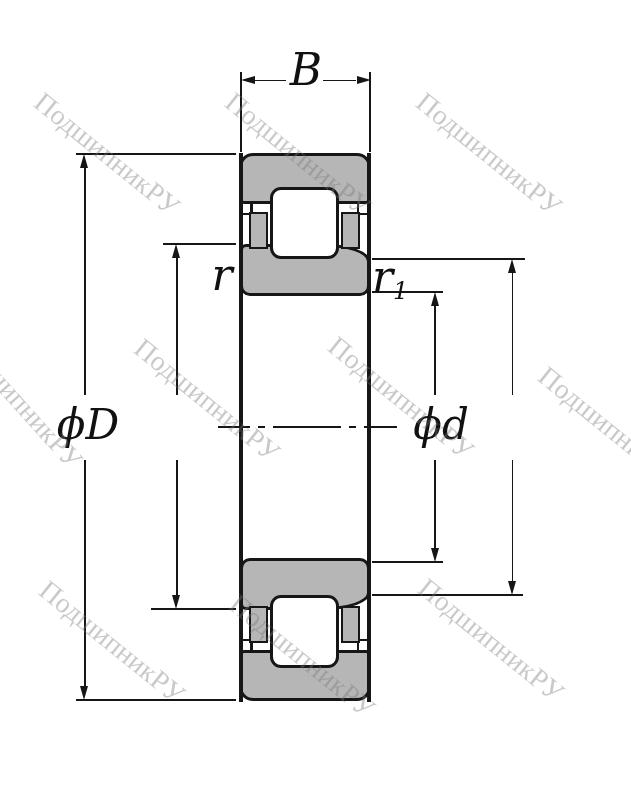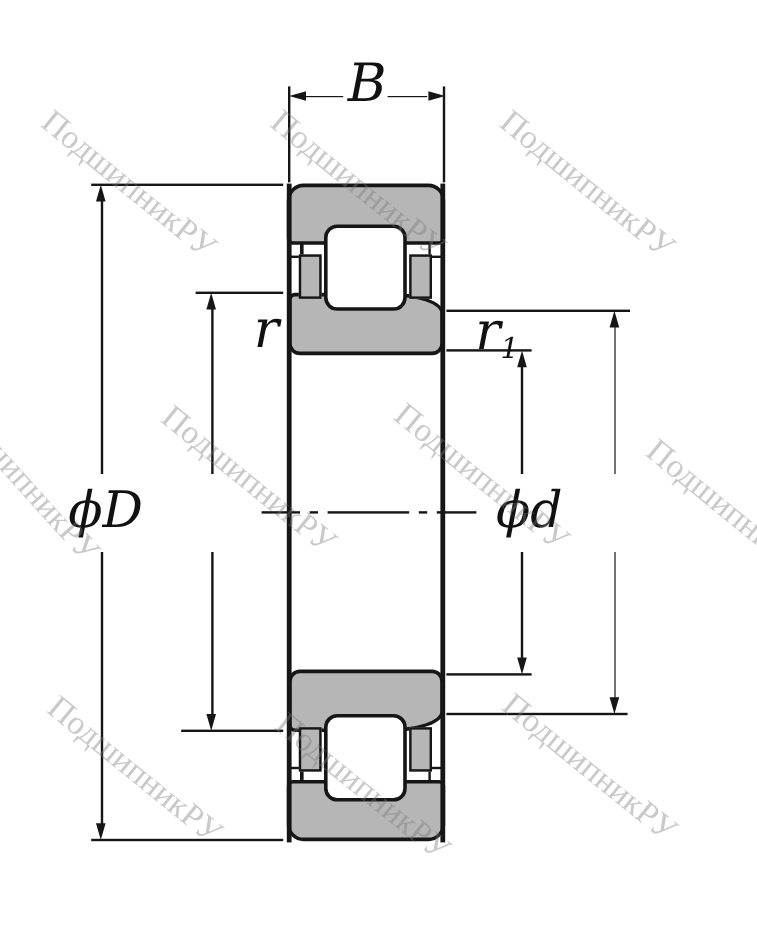--- a/index.html
+++ b/index.html
@@ -70,21 +70,21 @@
   </div>
 
   <div class="ln" style="left:511.6px;top:271px;width:1.8px;height:124px;"></div>
   <div class="ln" style="left:511.6px;top:460px;width:1.8px;height:123px;"></div>
   <div class="ar ar-up" style="left:507.9px;top:259px;"></div>
   <div class="ar ar-dn" style="left:507.9px;top:581px;"></div>
 
   <div class="dim-label" style="left:206px;top:253px;width:32px;font-size:44px;">
     <span>r</span>
   </div>
-  <div class="dim-label" style="left:372px;top:255px;width:42px;font-size:44px;text-align:left;padding-left:24px;">
+  <div class="dim-label" style="left:372px;top:255px;width:42px;font-size:44px;text-align:left;">
     <span>r</span><span class="subi">1</span>
   </div>
 
   <div class="ln" style="left:218px;top:426px;width:32px;height:1.7px;"></div>
   <div class="ln" style="left:258px;top:426px;width:7px;height:1.7px;"></div>
   <div class="ln" style="left:273px;top:426px;width:68px;height:1.7px;"></div>
   <div class="ln" style="left:349px;top:426px;width:7px;height:1.7px;"></div>
   <div class="ln" style="left:364px;top:426px;width:33px;height:1.7px;"></div>
 
   <div class="steel" style="left:239px;top:153px;width:132px;height:51px;border-radius:14px 14px 5px 5px;"></div>

